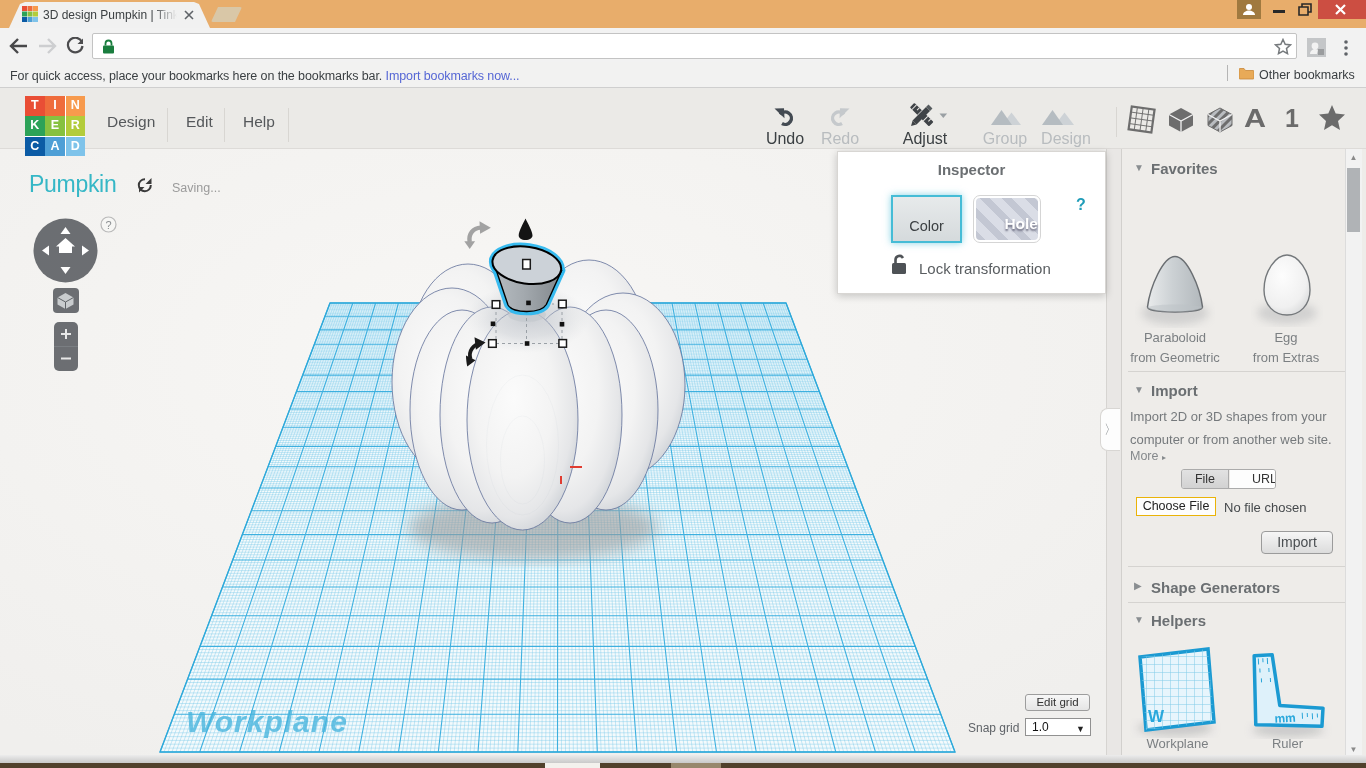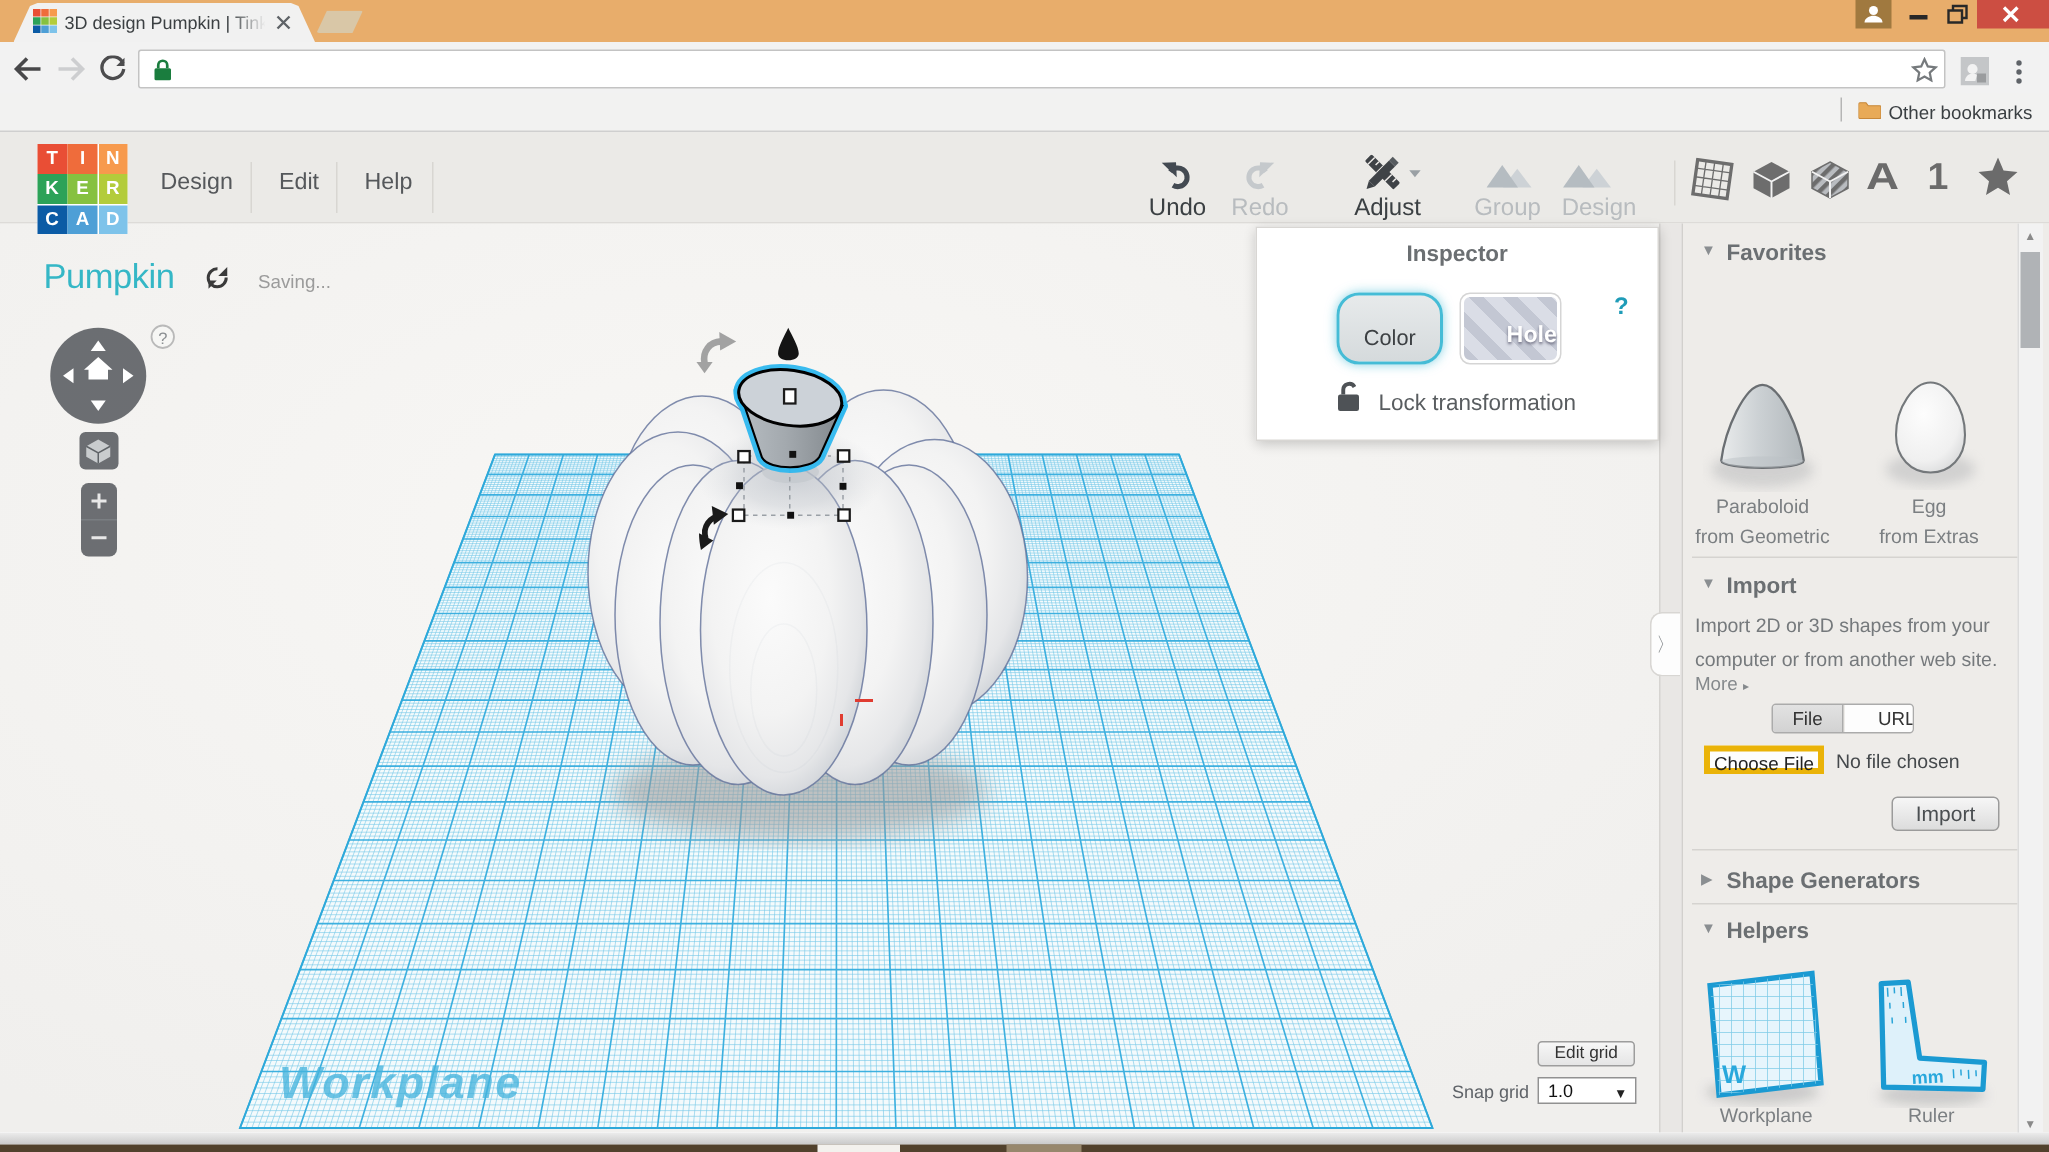--- a/index.html
+++ b/index.html
@@ -26,21 +26,21 @@
 .lg{position:absolute;width:19.5px;height:19.5px;color:#fff;font-weight:bold;font-size:12.5px;text-align:center;line-height:19.5px}
 .menu{position:absolute;top:113px;font-size:15.5px;color:#55585b}
 .msep{position:absolute;top:108px;width:1px;height:34px;background:#d8d6d2}
 .tklbl{position:absolute;top:130px;font-size:16px;color:#3b4043;text-align:center}
 .tklbl.dis{color:#b8bcbf}
 
 #canvas{left:0;top:149px;width:1106px;height:606px}
 
 #inspector{left:837px;top:151px;width:269px;height:143px;background:#fff;border:1px solid #d8d6d3;box-shadow:0 2px 8px rgba(0,0,0,.2);z-index:6}
 #insp-title{position:absolute;left:0;top:9px;width:100%;text-align:center;font-size:15px;font-weight:bold;color:#6b6f72}
-#btn-color{position:absolute;left:53px;top:43px;width:71px;height:48px;border:2px solid #45bcd6;border-radius:15px;background:linear-gradient(#e7eaeb,#d5dadc);box-shadow:0 0 7px rgba(69,188,214,.65)}
+#btn-color{position:absolute;left:53px;top:43px;width:71px;height:48px;border:2px solid #45bcd6;border-radius:0;background:linear-gradient(#e7eaeb,#d5dadc);box-shadow:0 0 7px rgba(69,188,214,.65)}
 #btn-color span{position:absolute;width:100%;text-align:center;bottom:7px;font-size:14.5px;color:#3c4043}
 #btn-hole{position:absolute;left:136px;top:44px;width:66px;height:46px;border:2px solid #fff;border-radius:6px;outline:1px solid #d5d5d5;
  background:repeating-linear-gradient(45deg,#c3c7d3 0 7px,#dadde6 7px 16px)}
 #btn-hole span{position:absolute;width:100%;text-align:right;bottom:7px;font-size:15.5px;font-weight:bold;color:#fff;text-shadow:0 1.5px 2px rgba(100,100,120,.95)}
 #insp-q{position:absolute;left:238px;top:44px;font-size:16px;font-weight:bold;color:#1f9cb8}
 #locktext{position:absolute;left:81px;top:108px;font-size:15px;color:#595d60}
 
 #editgrid{left:1025px;top:694px;width:65px;height:17px;background:linear-gradient(#f7f7f7,#e5e5e5);border:1px solid #9d9d9d;border-radius:3px;font-size:11.5px;color:#333;text-align:center;line-height:15px;z-index:4}
 #snaplbl{left:968px;top:721px;font-size:12px;color:#5f6368;z-index:4}
 #snapdd{left:1025px;top:718px;width:66px;height:18px;background:#fff;border:1px solid #919191;font-size:12px;color:#111;line-height:16px;padding-left:6px;z-index:4}
@@ -54,21 +54,21 @@
 .sbdiv{position:absolute;left:22px;width:220px;height:1px;background:#d5d3d0}
 #collapse{left:1100px;top:408px;width:20px;height:43px;background:#fdfdfd;border:1px solid #d8d6d3;border-right:none;border-radius:8px 0 0 8px;z-index:7;color:#8a8e91;font-size:13px;text-align:center;line-height:41px}
 
 #sbtrack{left:1345px;top:149px;width:17px;height:606px;background:#f2f2f2;border-left:1px solid #dcdcdc;z-index:8}
 #sbthumb{left:1347px;top:168px;width:13px;height:64px;background:#b0b3b6;z-index:9}
 .sbarr{position:absolute;left:1347px;width:13px;font-size:8px;color:#8a8a8a;text-align:center;z-index:9}
 
 #filetabs{left:1181px;top:469px;width:95px;height:20px;border:1px solid #ababab;border-radius:3px;overflow:hidden;z-index:3}
 #filetabs .t1{position:absolute;left:0;top:0;width:47px;height:100%;background:linear-gradient(#e2e2e2,#d2d2d2);border-right:1px solid #ababab;text-align:center;font-size:12.5px;color:#333;line-height:18px}
 #filetabs .t2{position:absolute;left:48px;top:0;width:47px;height:100%;background:#fdfdfd;text-align:right;font-size:12.5px;color:#333;line-height:18px}
-#choosefile{left:1136px;top:497px;width:80px;height:19px;background:#fdfdfd;border:4px solid #eab308;font-size:12.5px;color:#222;text-align:center;line-height:17px;z-index:3}
+#choosefile{left:1136px;top:497px;width:80px;height:19px;background:#fdfdfd;border:1px solid #eab308;font-size:12.5px;color:#222;text-align:center;line-height:17px;z-index:3}
 #nofile{left:1224px;top:500px;font-size:13px;color:#45494c;z-index:3}
 #importbtn{left:1261px;top:531px;width:72px;height:23px;background:linear-gradient(#f6f6f6,#dcdcdc);border:1px solid #9b9b9b;border-radius:4px;font-size:14px;color:#4a4e51;text-align:center;line-height:21px;z-index:3}
 
 #botgrey{left:0;top:755px;width:1366px;height:8px;background:linear-gradient(#ececec,#c9c9c9)}
 #botbrown{left:0;top:763px;width:1366px;height:5px;background:#51412c}
 </style></head>
 <body>
 <div id="stage">
 
 <div class="abs" id="tabbar"></div>
@@ -133,20 +133,21 @@
       <rect x="11" y="11" width="6" height="6" fill="#9a9c9e"></rect>
     </svg>
 <svg class="abs" style="left:1343px;top:39px" width="6" height="18">
       <circle cx="3" cy="3" r="1.8" fill="#5f6368"></circle>
       <circle cx="3" cy="9" r="1.8" fill="#5f6368"></circle>
       <circle cx="3" cy="15" r="1.8" fill="#5f6368"></circle>
     </svg>
 
 
 <div class="abs" id="infobar"></div>
+<div class="abs" id="infotext">For quick access, place your bookmarks here on the bookmarks bar. <span style="color:#5667d5">Import bookmarks now...</span></div>
 <div class="abs" style="left:1227px;top:65px;width:1px;height:16px;background:#b5b5b5"></div>
 <svg class="abs" style="left:1239px;top:67px" width="15" height="13">
       <path d="M0 2.5a1 1 0 0 1 1-1h4l1.5 2H14a1 1 0 0 1 1 1V11a1 1 0 0 1-1 1H1a1 1 0 0 1-1-1z" fill="#e8aa58" stroke="#c8883a" stroke-width=".8"></path>
     </svg>
 <div class="abs" id="otherbm">Other bookmarks</div>
 
 
 <div class="abs" id="tkheader"></div>
 <div class="abs" id="logo">
 <div class="lg" style="left:0;top:0;background:#e94e35">T</div>

